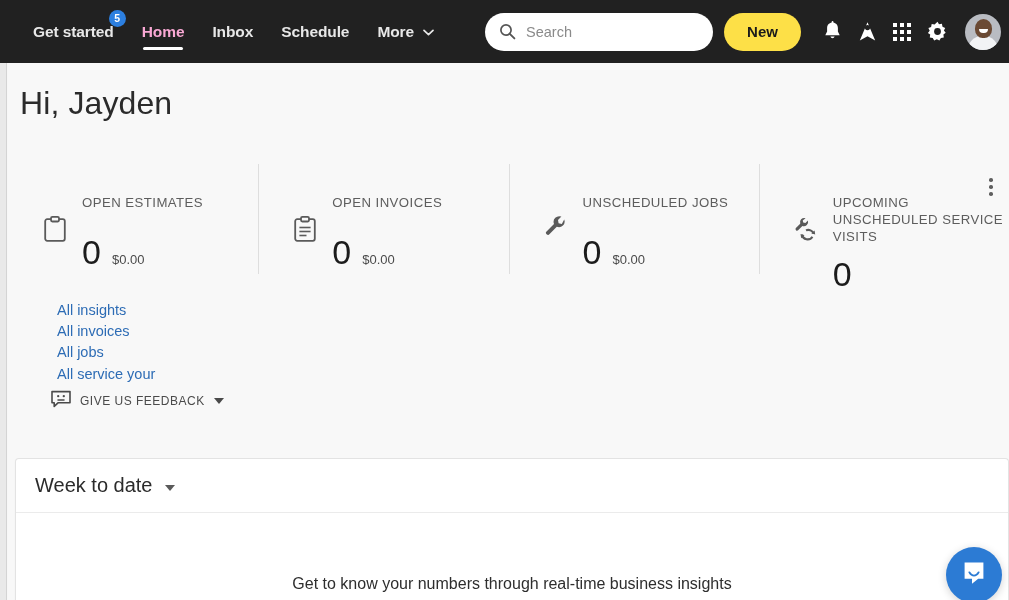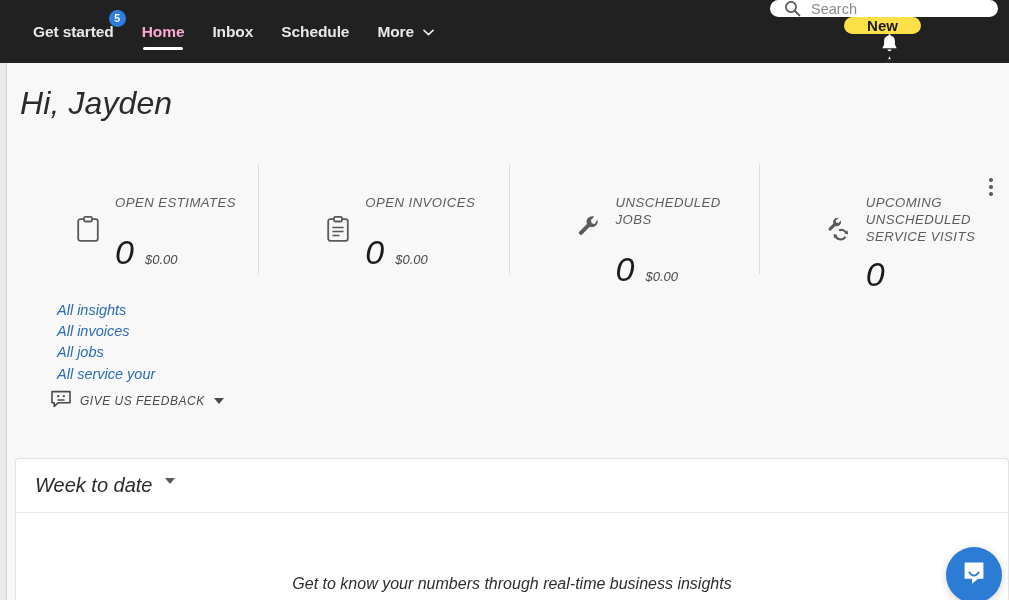--- a/index.html
+++ b/index.html
@@ -73,21 +73,20 @@
     vertical-align: 1px;
   }
 
   .nav-right {
     position: absolute;
     right: 0;
     top: 0;
     height: 63px;
     display: flex;
     align-items: center;
-    flex-direction: column;
   }
   .searchbox {
     width: 228px;
     height: 38px;
     background: #ffffff;
     border-radius: 19px;
     display: flex;
     align-items: center;
     padding: 0 14px;
     margin-right: 11px;
@@ -164,21 +163,20 @@
   }
 
   
   .main {
     position: absolute;
     left: 8px; top: 63px;
     width: 1001px;
     height: 537px;
     background: #f8f8f8;
     overflow: hidden;
-    font-style: italic;
   }
 
   .greeting {
     position: absolute;
     left: 12px;
     top: 22px;
     font-size: 32px;
     color: #2b2b2b;
     font-weight: normal;
     letter-spacing: 0.1px;
@@ -200,21 +198,20 @@
     width: 1001px;
     height: 126px;
     display: flex;
   }
   .stat-card {
     flex: 1 1 0;
     display: flex;
     align-items: flex-start;
     padding-top: 36px;
     position: relative;
-    padding-left: 33px;
   }
   .stat-card + .stat-card::before {
     content: "";
     position: absolute;
     left: 0;
     top: 6px;
     width: 1px;
     height: 110px;
     background: #dedede;
   }
@@ -327,20 +324,21 @@
   }
   .insights-head {
     height: 54px;
     display: flex;
     align-items: center;
     padding-left: 19px;
     border-bottom: 1px solid #ebebeb;
   }
   .period-select {
     display: flex;
+    align-items: center;
     cursor: pointer;
   }
   .period-label {
     font-size: 20px;
     color: #2b2b2b;
   }
   .period-caret {
     width: 0; height: 0;
     border-left: 5px solid transparent;
     border-right: 5px solid transparent;

